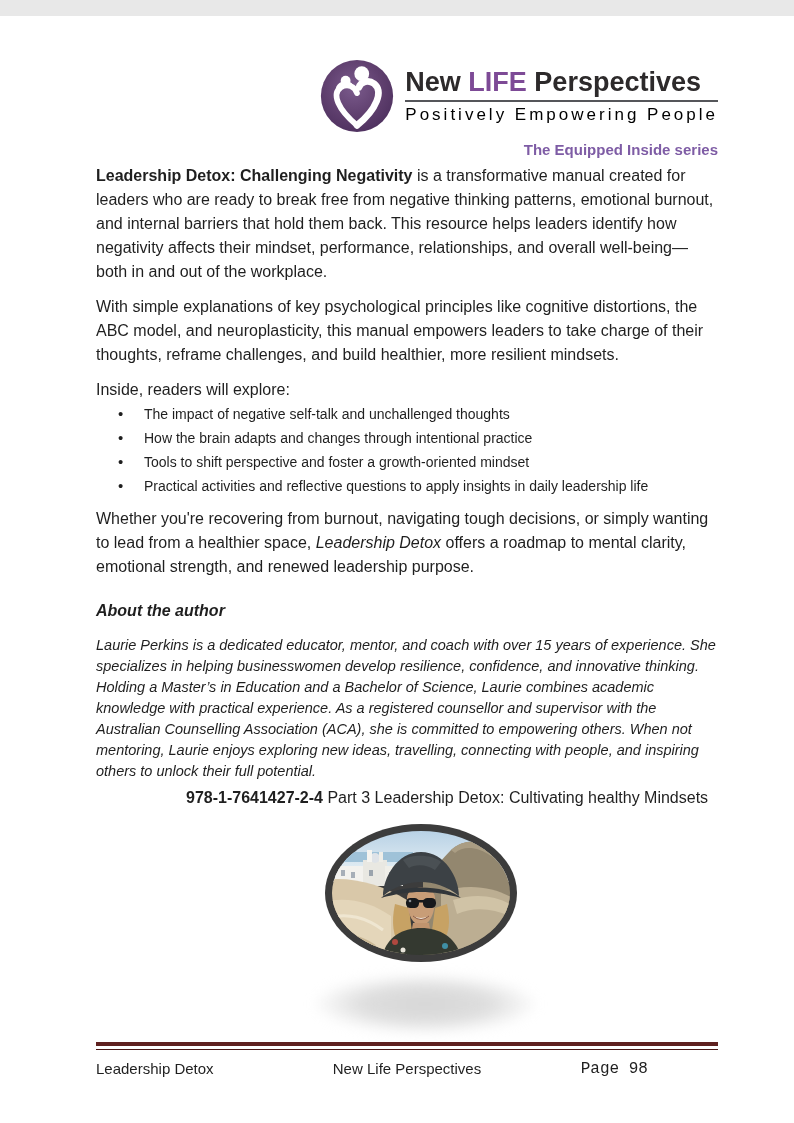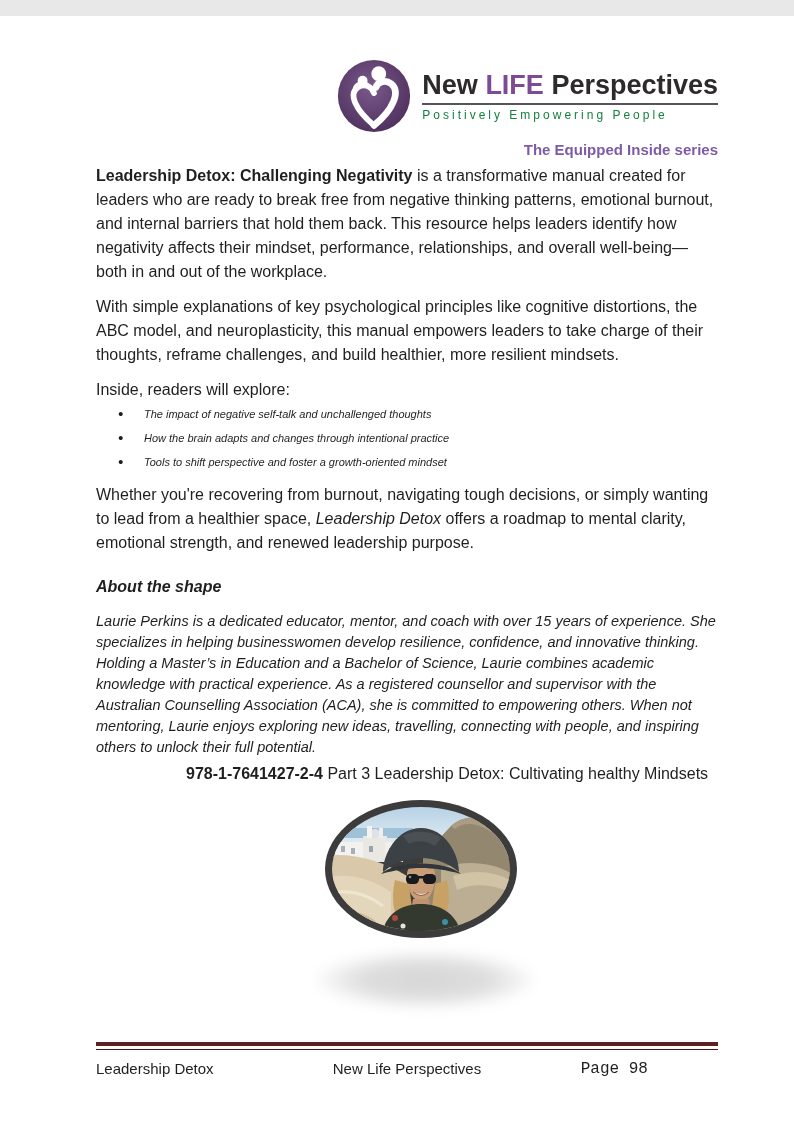--- a/index.html
+++ b/index.html
@@ -20,40 +20,40 @@
   .logo-mark{width:76px;height:76px;flex:0 0 auto;}
   .logo-textblock{display:flex;flex-direction:column;}
   .logo-title{
     font-size:27px;font-weight:bold;letter-spacing:0px;
     color:#2d2a2b;white-space:nowrap;line-height:30px;
   }
   .logo-title .life{color:#7d4a96;}
   .logo-tagline{
     margin-top:3px;padding-top:3px;
     border-top:2px solid #55565a;
-    font-size:12px;color:#15803d;letter-spacing:3px;white-space:nowrap;
+    font-size:17px;color:#000000;letter-spacing:3px;white-space:nowrap;
   }
   .series-line{
     margin-top:6px;
     text-align:right;
     font-size:15px;font-weight:bold;color:#7e5ca5;
     line-height:20px;
   }
 
   
   .body-text{margin-top:4px;}
   .body-text p{margin:0 0 11px;font-size:16px;line-height:24px;}
   .bold{font-weight:bold;}
   .italic{font-style:italic;}
   ul.explore{
     margin:0 0 9px;padding:0 0 0 22px;list-style:none;
   }
   ul.explore li{
     position:relative;padding-left:26px;
-    font-size:11px;line-height:24px;font-style:italic;
+    font-size:14px;line-height:24px;
   }
   ul.explore li::before{
     content:"\2022";
     position:absolute;left:0;top:0;
     font-size:15px;line-height:24px;color:#1f1f1f;
   }
   .about-heading{
     margin:20px 0 12px !important;
     font-weight:bold;font-style:italic;font-size:15px;line-height:24px;
   }
@@ -128,25 +128,26 @@
     <div class="body-text">
       <p><span class="bold">Leadership Detox: Challenging Negativity</span><span> is a transformative manual created for leaders who are ready to break free from negative thinking patterns, emotional burnout, and internal barriers that hold them back. This resource helps leaders identify how negativity affects their mindset, performance, relationships, and overall well-being—both in and out of the workplace.</span></p>
 
       <p>With simple explanations of key psychological principles like cognitive distortions, the ABC model, and neuroplasticity, this manual empowers leaders to take charge of their thoughts, reframe challenges, and build healthier, more resilient mindsets.</p>
 
       <p style="margin-bottom:0;">Inside, readers will explore:</p>
       <ul class="explore">
         <li>The impact of negative self-talk and unchallenged thoughts</li>
         <li>How the brain adapts and changes through intentional practice</li>
         <li>Tools to shift perspective and foster a growth-oriented mindset</li>
+        <li>Practical activities and reflective questions to apply insights in daily leadership life</li>
       </ul>
 
       <p><span>Whether you're recovering from burnout, navigating tough decisions, or simply wanting to lead from a healthier space, </span><span class="italic">Leadership Detox</span><span> offers a roadmap to mental clarity, emotional strength, and renewed leadership purpose.</span></p>
 
-      <p class="about-heading">About the shape</p>
+      <p class="about-heading">About the author</p>
       <p class="bio">Laurie Perkins is a dedicated educator, mentor, and coach with over 15 years of experience. She specializes in helping businesswomen develop resilience, confidence, and innovative thinking. Holding a Master’s in Education and a Bachelor of Science, Laurie combines academic knowledge with practical experience. As a registered counsellor and supervisor with the Australian Counselling Association (ACA), she is committed to empowering others. When not mentoring, Laurie enjoys exploring new ideas, travelling, connecting with people, and inspiring others to unlock their full potential.</p>
 
       <p class="isbn-line"><span class="bold">978-1-7641427-2-4</span><span> Part 3 Leadership Detox: Cultivating healthy Mindsets</span></p>
     </div>
 
     <div class="photo-wrap">
       <svg width="196" height="142" viewBox="0 0 196 142">
         <defs>
           <clipPath id="oval">
               <ellipse cx="98" cy="71" rx="89" ry="62"></ellipse>

